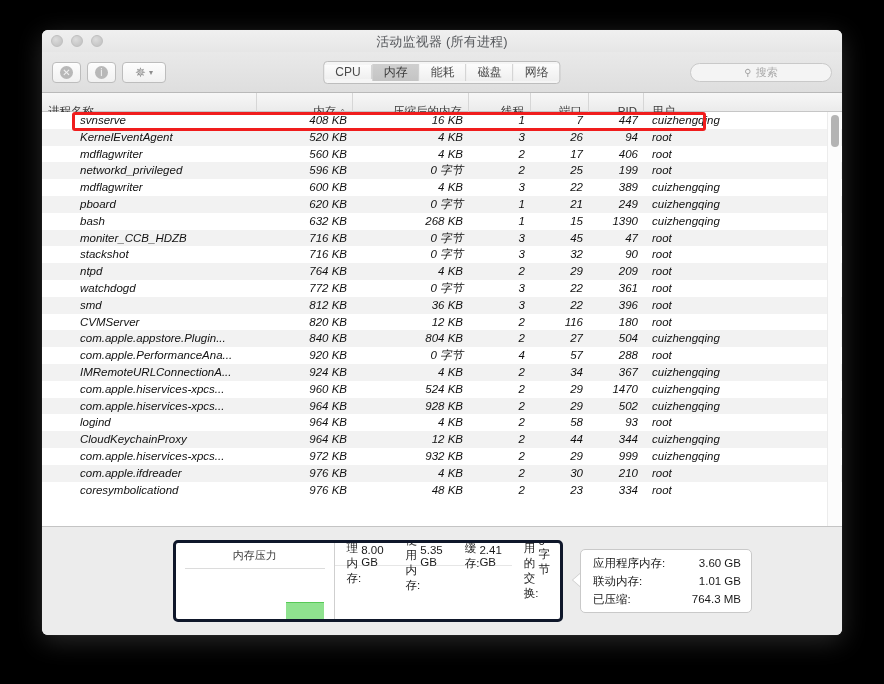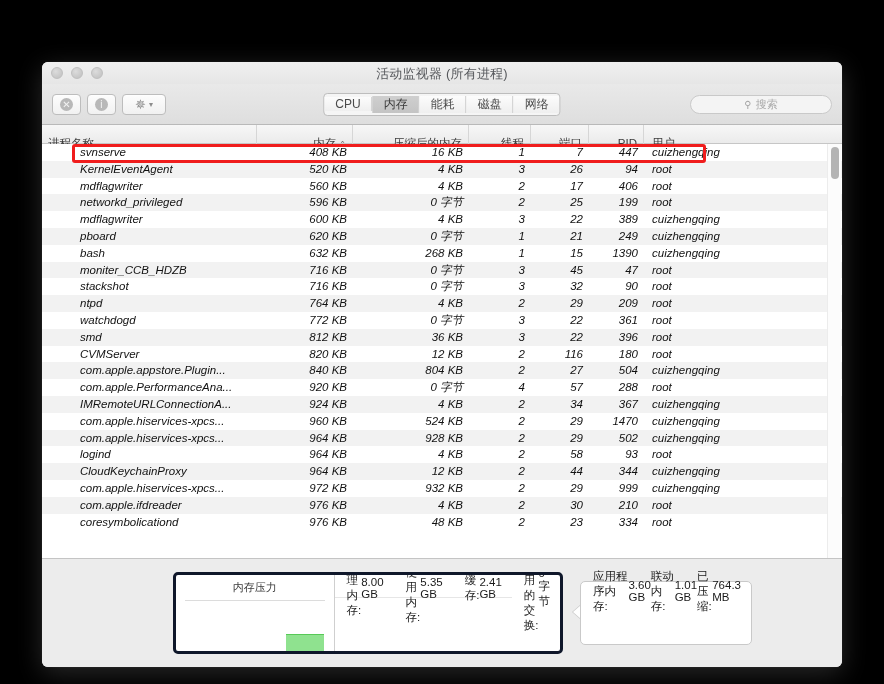--- a/index.html
+++ b/index.html
@@ -18,21 +18,20 @@
     left: 42px;
     top: 30px;
     width: 800px;
     height: 605px;
     background: #ececec;
     border-radius: 6px;
     box-shadow: 0 6px 26px rgba(255,255,255,0.16), 0 0 1px rgba(255,255,255,0.25);
     overflow: hidden;
     display: flex;
     flex-direction: column;
-    margin-top: 32px;
   }
 
   
   .titlebar {
     height: 22px;
     position: relative;
     background: linear-gradient(#f0f0f0, #e6e6e6);
     flex: 0 0 auto;
   }
   .traffic {
@@ -312,21 +311,21 @@
     position: absolute;
     left: 538px;
     top: 22px;
     width: 172px;
     height: 64px;
     background: #ffffff;
     border: 1px solid #c9c9c9;
     border-radius: 5px;
     box-sizing: border-box;
     display: flex;
-    flex-direction: row;
+    flex-direction: column;
     justify-content: center;
     padding: 0 10px 0 12px;
   }
   .statrow2 {
     display: flex;
     justify-content: space-between;
     align-items: center;
     font-size: 11.5px;
     color: #1a1a1a;
     height: 18px;

